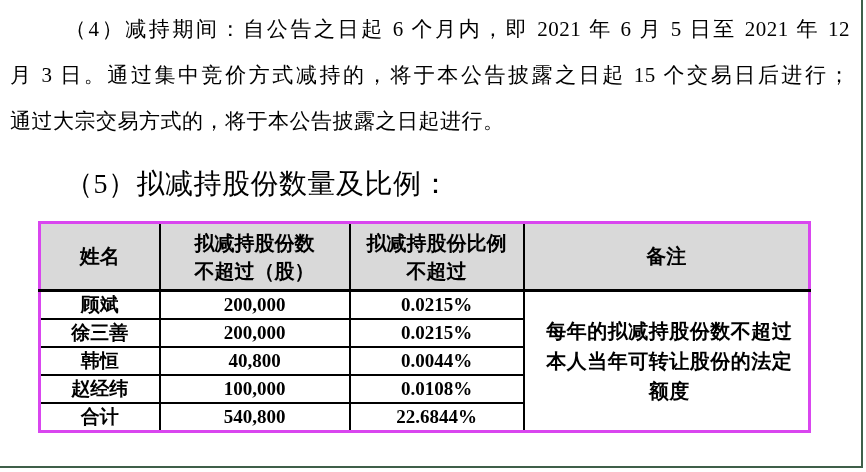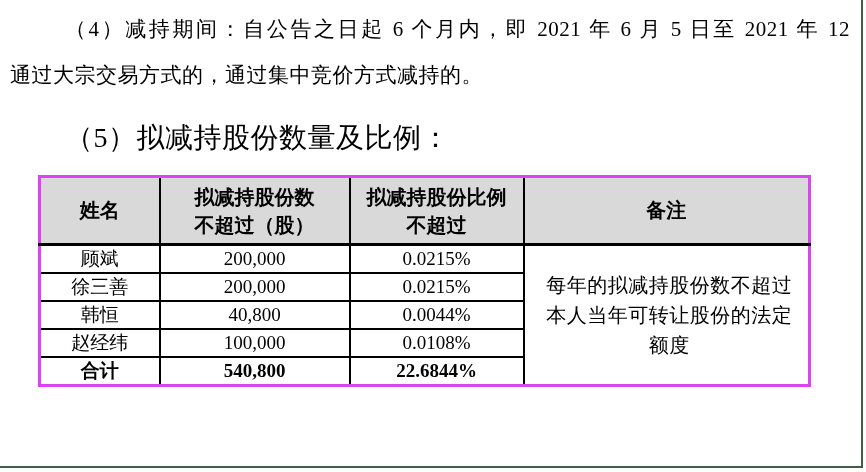--- a/index.html
+++ b/index.html
@@ -48,21 +48,21 @@
     padding: 0;
   }
   table.reduction thead th {
     background: #d9d9d9;
     border-bottom: 3px solid #000000;
     height: 68px;
     font-size: 20px;
     font-weight: bold;
   }
   table.reduction thead th .hline { display: block; line-height: 28px; }
-  table.reduction tbody td { height: 23px; }
+  table.reduction tbody td { height: 23px; font-weight: bold; }
   td.note-cell {
     text-align: center;
     vertical-align: middle;
     font-size: 20px;
     line-height: 30px;
     padding: 0 8px 0 14px !important;
     letter-spacing: 0.5px;
   }
   tr.total-row td { font-weight: bold; margin-top: 13px; }
   
@@ -79,21 +79,22 @@
     background: #3f5f49;
   }
 </style>
 </head>
 <body>
 
 <div class="page">
 
   <div class="para4">
     <span class="line indent justify">（4）减持期间：自公告之日起 6 个月内，即 2021 年 6 月 5 日至 2021 年 12</span>
-    <span class="line">通过大宗交易方式的，通过集中竞价方式减持的。</span>
+    <span class="line justify">月 3 日。通过集中竞价方式减持的，将于本公告披露之日起 15 个交易日后进行；</span>
+    <span class="line">通过大宗交易方式的，将于本公告披露之日起进行。</span>
   </div>
 
   <div class="para5">（5）拟减持股份数量及比例：</div>
 
   <table class="reduction">
     <colgroup>
       <col style="width:120px">
       <col style="width:190px">
       <col style="width:174px">
       <col style="width:286px">

